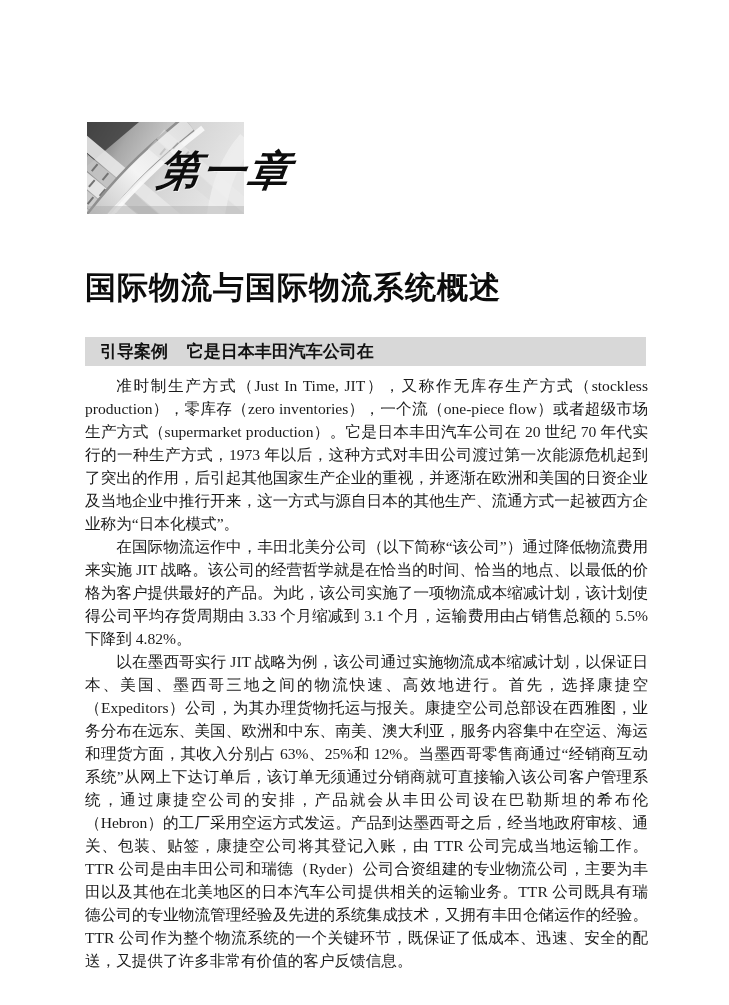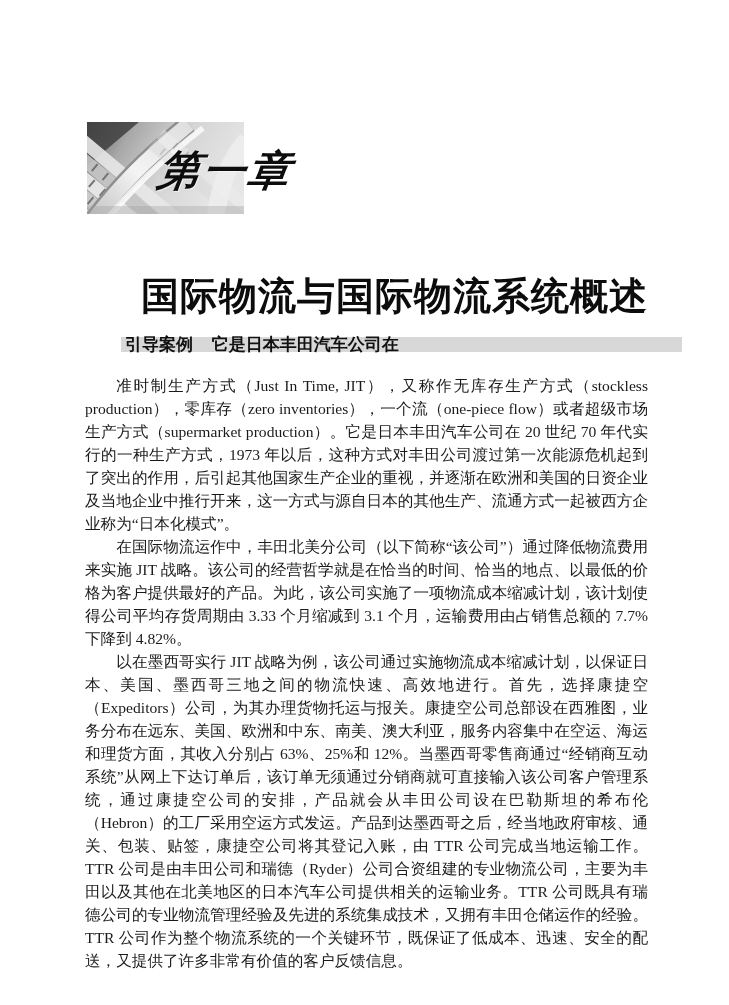--- a/index.html
+++ b/index.html
@@ -31,44 +31,42 @@
     color: #0d0d0d;
     transform: skewX(-8deg);
     text-shadow: 1px 1px 0 rgba(255,255,255,0.55);
   }
 
   
   .page-title {
     position: absolute;
     left: 85px; top: 246px;
     width: 563px;
-    text-align: right;
     font-family: "Liberation Serif", serif;
     font-weight: 700;
-    font-size: 38px;
+    font-size: 31px;
     letter-spacing: 1px;
     color: #0c0c0c;
     white-space: nowrap;
   }
 
   
   .case-banner {
     position: absolute;
     left: 85px; top: 337px;
-    width: 561px; height: 15px;
+    width: 561px; height: 29px;
     box-sizing: border-box;
     background: #d8d8d8;
     display: flex;
     align-items: center;
-    padding-left: 4px;
+    padding-left: 15px;
     font-family: "Liberation Sans", sans-serif;
     font-weight: 700;
     font-size: 17px;
     color: #111111;
-    margin-left: 36px;
   }
   .case-banner .banner-title { margin-left: 1.1em; }
 
   
   .case-body {
     position: absolute;
     left: 85px; top: 374px;
     width: 563px;
     font-family: "Liberation Serif", serif;
     font-size: 15.6px;
@@ -163,17 +161,17 @@
 
   <h1 class="page-title">国际物流与国际物流系统概述</h1>
 
   <div class="case-banner">
     <span class="banner-label">引导案例</span>
     <span class="banner-title">它是日本丰田汽车公司在</span>
   </div>
 
   <div class="case-body">
     <p>准时制生产方式（Just In Time, JIT），又称作无库存生产方式（stockless production），零库存（zero inventories），一个流（one-piece flow）或者超级市场生产方式（supermarket production）。它是日本丰田汽车公司在 20 世纪 70 年代实行的一种生产方式，1973 年以后，这种方式对丰田公司渡过第一次能源危机起到了突出的作用，后引起其他国家生产企业的重视，并逐渐在欧洲和美国的日资企业及当地企业中推行开来，这一方式与源自日本的其他生产、流通方式一起被西方企业称为“日本化模式”。</p>
-    <p>在国际物流运作中，丰田北美分公司（以下简称“该公司”）通过降低物流费用来实施 JIT 战略。该公司的经营哲学就是在恰当的时间、恰当的地点、以最低的价格为客户提供最好的产品。为此，该公司实施了一项物流成本缩减计划，该计划使得公司平均存货周期由 3.33 个月缩减到 3.1 个月，运输费用由占销售总额的 7.7%下降到 4.82%。</p>
+    <p>在国际物流运作中，丰田北美分公司（以下简称“该公司”）通过降低物流费用来实施 JIT 战略。该公司的经营哲学就是在恰当的时间、恰当的地点、以最低的价格为客户提供最好的产品。为此，该公司实施了一项物流成本缩减计划，该计划使得公司平均存货周期由 3.33 个月缩减到 3.1 个月，运输费用由占销售总额的 5.5%下降到 4.82%。</p>
     <p>以在墨西哥实行 JIT 战略为例，该公司通过实施物流成本缩减计划，以保证日本、美国、墨西哥三地之间的物流快速、高效地进行。首先，选择康捷空（Expeditors）公司，为其办理货物托运与报关。康捷空公司总部设在西雅图，业务分布在远东、美国、欧洲和中东、南美、澳大利亚，服务内容集中在空运、海运和理货方面，其收入分别占 63%、25%和 12%。当墨西哥零售商通过“经销商互动系统”从网上下达订单后，该订单无须通过分销商就可直接输入该公司客户管理系统，通过康捷空公司的安排，产品就会从丰田公司设在巴勒斯坦的希布伦（Hebron）的工厂采用空运方式发运。产品到达墨西哥之后，经当地政府审核、通关、包装、贴签，康捷空公司将其登记入账，由 TTR 公司完成当地运输工作。TTR 公司是由丰田公司和瑞德（Ryder）公司合资组建的专业物流公司，主要为丰田以及其他在北美地区的日本汽车公司提供相关的运输业务。TTR 公司既具有瑞德公司的专业物流管理经验及先进的系统集成技术，又拥有丰田仓储运作的经验。TTR 公司作为整个物流系统的一个关键环节，既保证了低成本、迅速、安全的配送，又提供了许多非常有价值的客户反馈信息。</p>
   </div>
 
 </div>
 
 </body></html>

